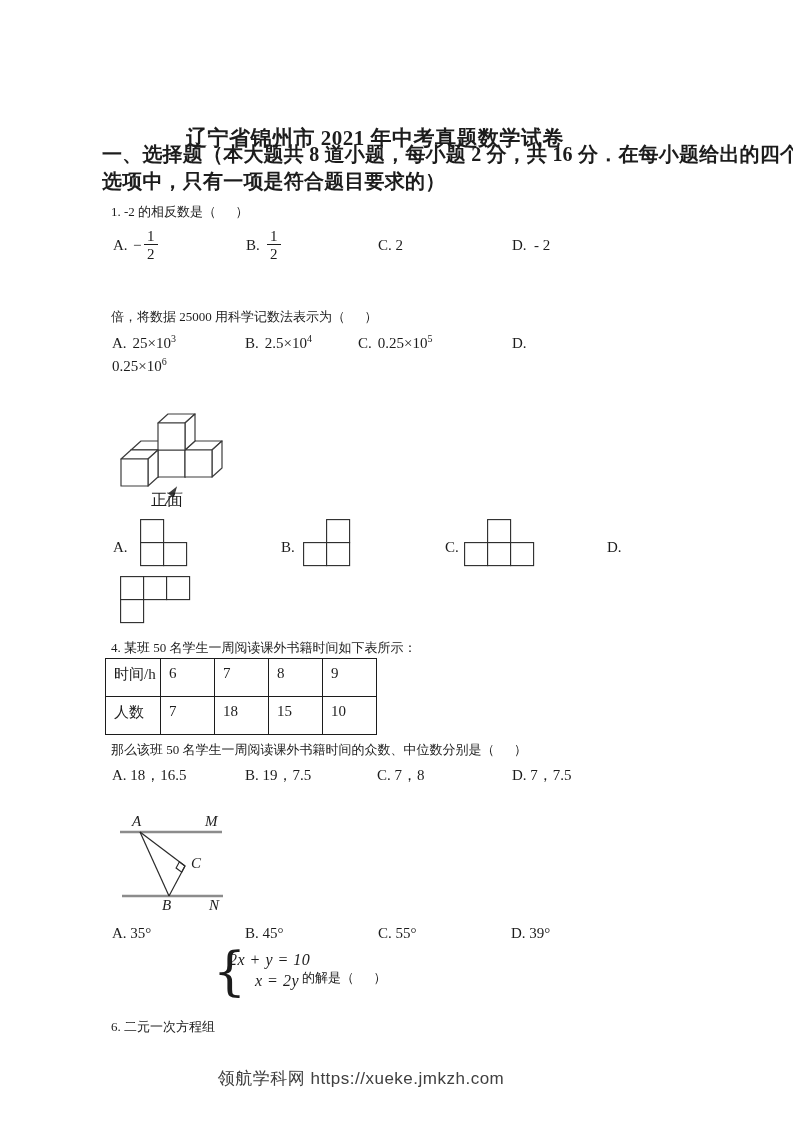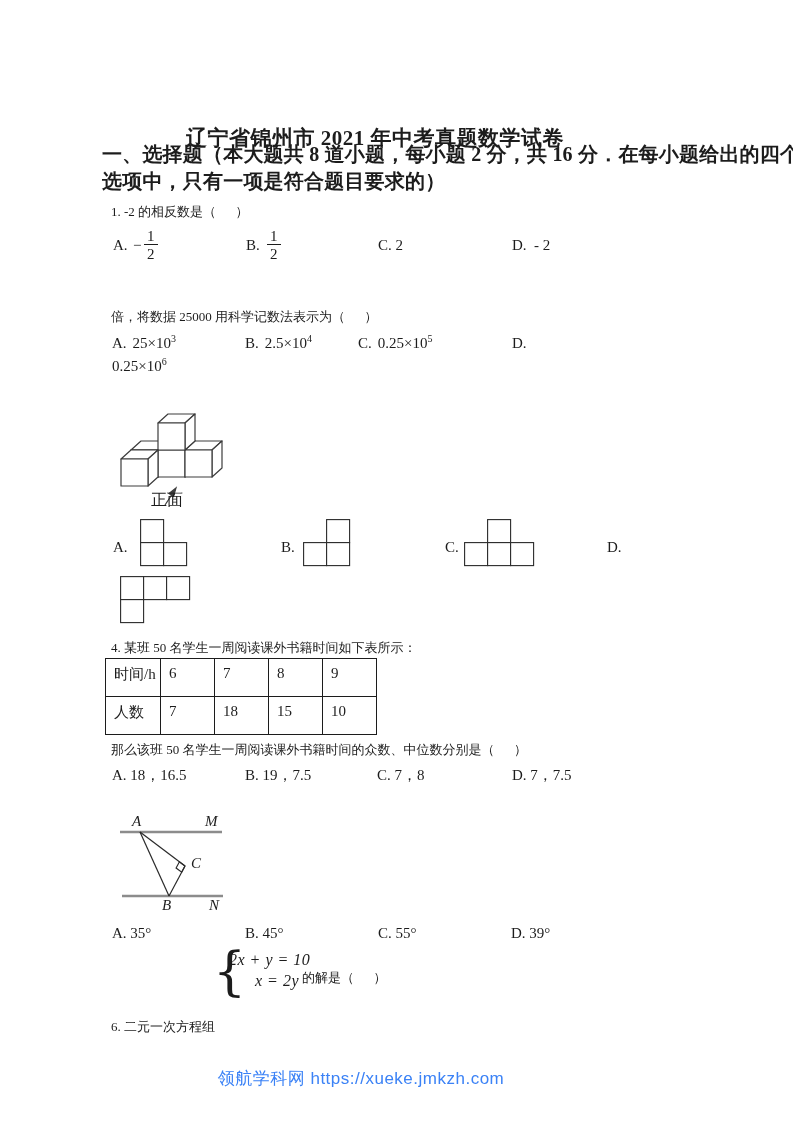--- a/index.html
+++ b/index.html
@@ -17,21 +17,21 @@
   .frac .num{padding:0 3px;}
   .sup{font-size:10px;position:relative;top:-6px;}
   .gap{display:inline-block;width:6px;}
   table.dt{border-collapse:collapse;table-layout:fixed;}
   table.dt td{border:1.5px solid #1c1c1c;font-size:15px;vertical-align:top;
               padding:6px 0 0 8px;height:31px;}
   .brace{font-size:52px;line-height:50px;font-family:"DejaVu Serif",serif;font-weight:normal;}
   .eq{font-size:16px;font-style:italic;letter-spacing:0.5px;}
   .figlab{font-size:15px;font-style:italic;}
   .footer{width:722px;text-align:center;font-family:"Liberation Sans","DejaVu Sans",sans-serif;
-          font-size:17px;color:#3b82f6;letter-spacing:0.5px;}
+          font-size:17px;color:#404040;letter-spacing:0.5px;}
 </style>
 </head>
 <body>
 
 <div class="page">
 
   <div class="abs title" style="left:186px;top:92px;margin-top:32px;">辽宁省锦州市 2021 年中考真题数学试卷</div>
 
   <div class="abs sec" style="left:102px;top:141px;">一、选择题（本大题共 8 道小题，每小题 2 分，共 16 分．在每小题给出的四个</div>
   <div class="abs sec" style="left:102px;top:168px;">选项中，只有一项是符合题目要求的）</div>

